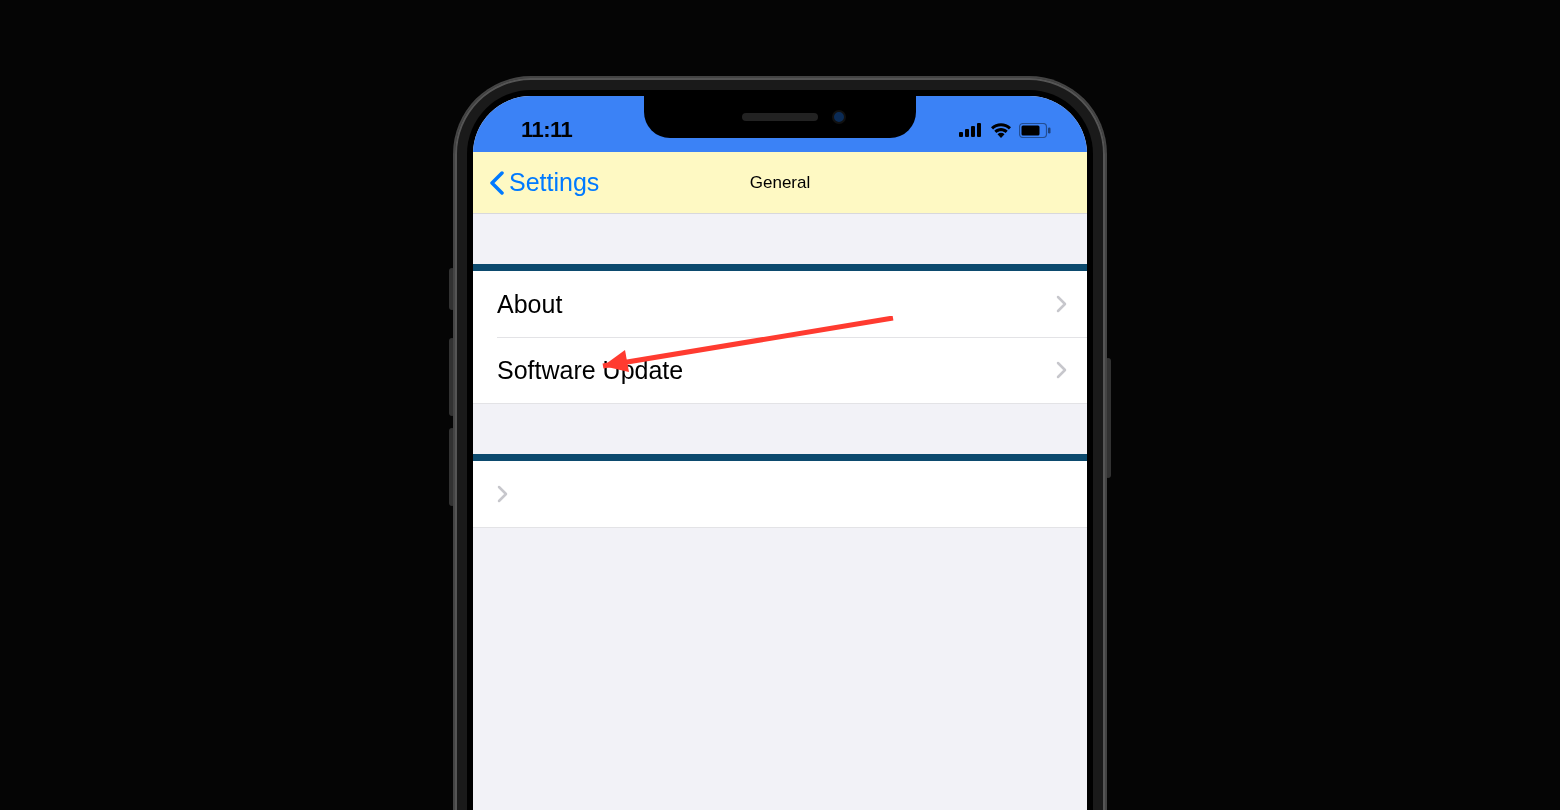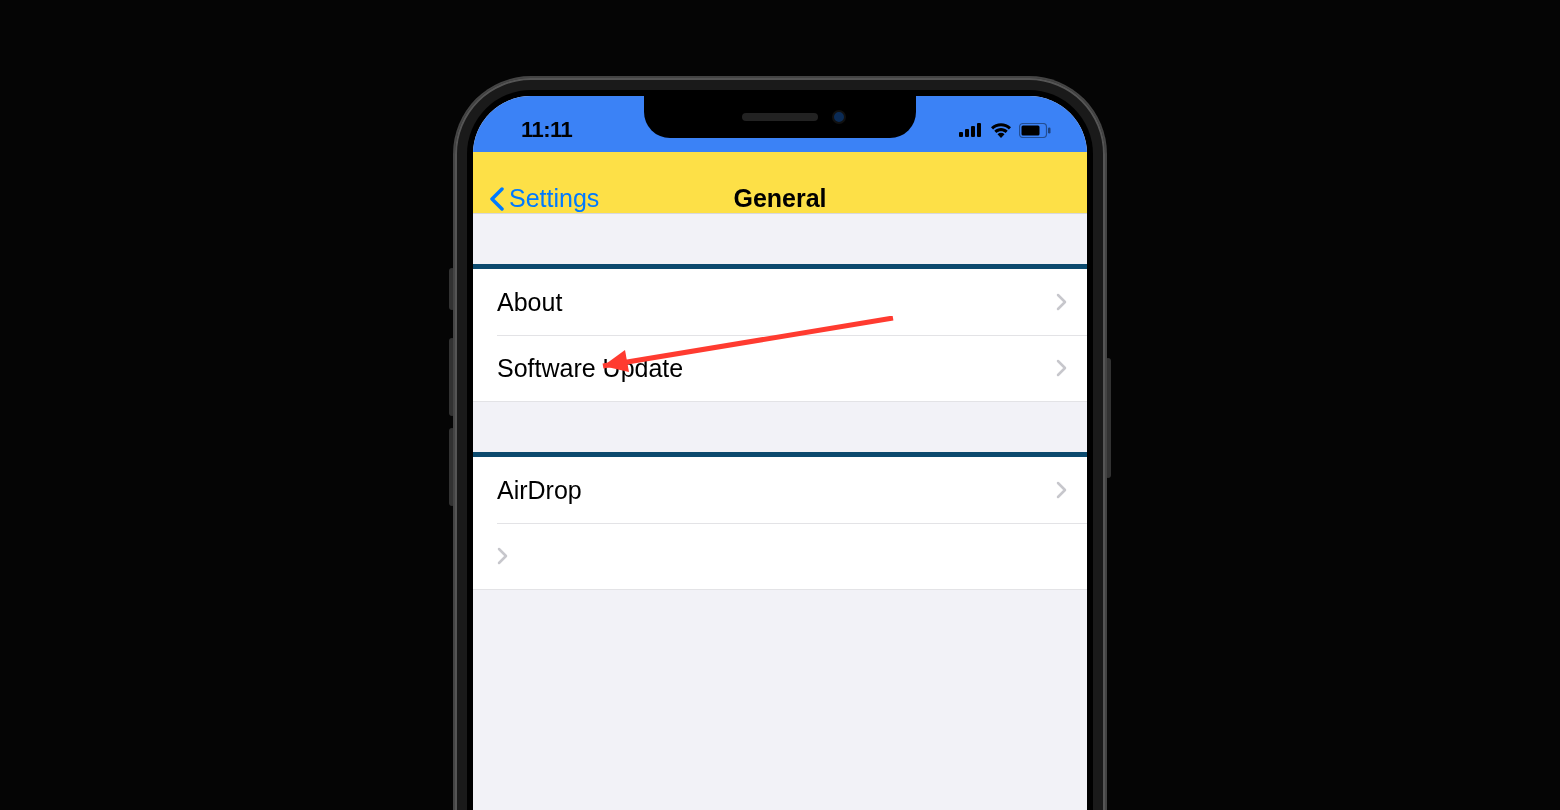--- a/index.html
+++ b/index.html
@@ -100,47 +100,47 @@
     }
     .status-icons {
       display: flex;
       align-items: center;
       gap: 7px;
       padding-right: 6px;
     }
     
     .nav-bar {
       height: 62px;
-      background: #fde047;
-      display: flex;
-      align-items: flex-end;
+      background: #fef9c3;
+      display: flex;
+      align-items: center;
       position: relative;
       border-bottom: 1px solid #d8d8dc;
       padding: 0 16px;
     }
     .back-btn {
       display: flex;
       align-items: center;
       color: #007aff;
       font-size: 25px;
       gap: 4px;
       cursor: pointer;
     }
     .nav-title {
       position: absolute;
       left: 50%;
       transform: translateX(-50%);
-      font-size: 25px;
-      font-weight: 700;
+      font-size: 17px;
+      font-weight: 400;
     }
     
     .group-spacer { height: 50px; background: #f2f2f7; }
     .list {
       background: #a21caf;
-      border-top: 5px solid #0c4a6e;
+      border-top: 7px solid #0c4a6e;
       border-bottom: 1px solid #e3e3e6;
     }
     .row {
       display: flex;
       align-items: center;
       justify-content: space-between;
       height: 66px;
       padding: 0 20px 0 24px;
       background: #fff;
       position: relative;
@@ -232,26 +232,20 @@
             <svg class="chevron" width="11" height="18" viewBox="0 0 11 18">
                 <path d="M2 2 L9 9 L2 16" stroke="#c7c7cc" stroke-width="2.5" fill="none" stroke-linecap="round" stroke-linejoin="round"></path>
               </svg>
           </div>
         </div>
 
         <div class="group-spacer"></div>
 
         <div class="list">
           <div class="row">
-            <span class="row-label">AirDrop</span>
-            <svg class="chevron" width="11" height="18" viewBox="0 0 11 18">
-                <path d="M2 2 L9 9 L2 16" stroke="#c7c7cc" stroke-width="2.5" fill="none" stroke-linecap="round" stroke-linejoin="round"></path>
-              </svg>
-          </div>
-          <div class="row">
             <svg class="chevron" width="11" height="18" viewBox="0 0 11 18">
                 <path d="M2 2 L9 9 L2 16" stroke="#c7c7cc" stroke-width="2.5" fill="none" stroke-linecap="round" stroke-linejoin="round"></path>
               </svg>
           </div>
         </div>
 
         <svg class="arrow-overlay" style="left:100px; top:220px;" width="330" height="60" viewBox="0 0 330 60">
           <line x1="320" y1="2" x2="30" y2="50" stroke="#ff3b30" stroke-width="5"></line>
           <polygon points="30,50 52,34 56,56" fill="#ff3b30"></polygon>
         </svg>

